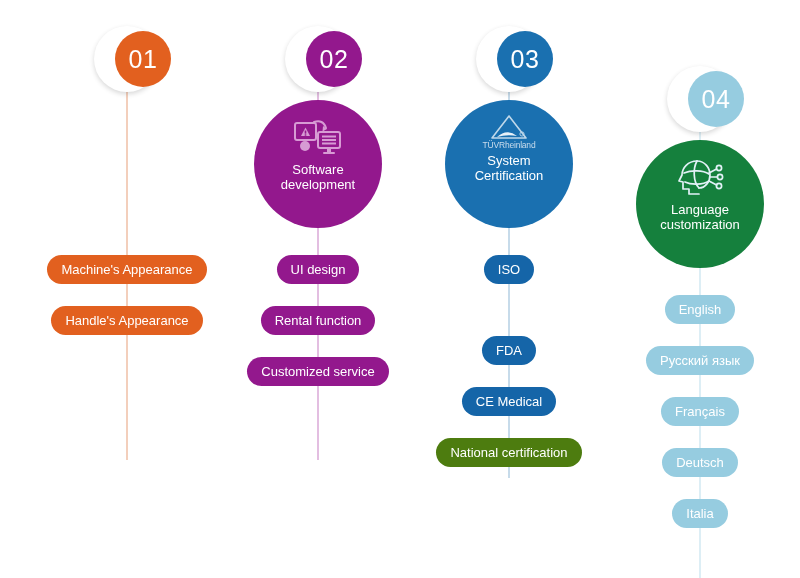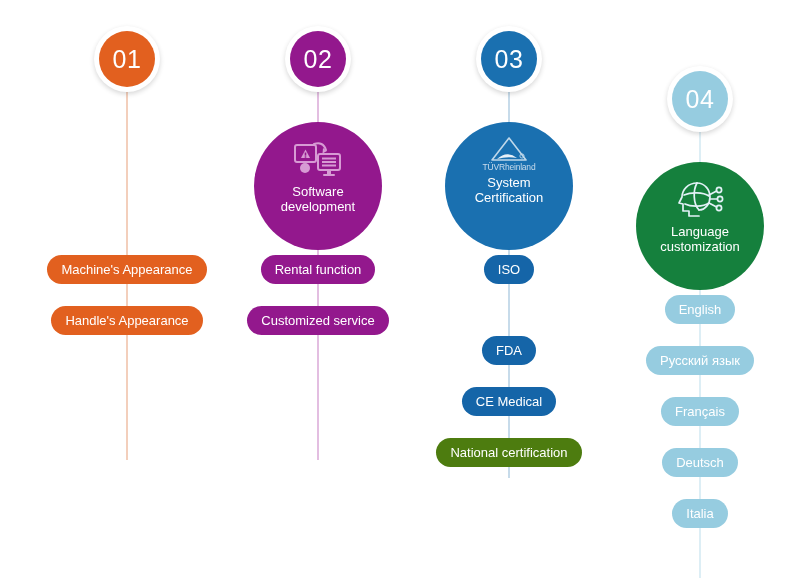--- a/index.html
+++ b/index.html
@@ -47,39 +47,39 @@
   }
   .badge-ring {
     position: absolute;
     inset: 0;
     border-radius: 50%;
     background: #ffffff;
     box-shadow: 0 2px 5px rgba(0,0,0,0.16);
   }
   .badge {
     position: absolute;
-    left: 5px;
+    left: 21px;
     top: 5px;
     width: 56px;
     height: 56px;
     border-radius: 50%;
     display: flex;
     align-items: center;
     justify-content: center;
     color: #ffffff;
     font-size: 25px;
     letter-spacing: 0.5px;
     font-weight: 400;
   }
   
   .main-circle {
     position: absolute;
     left: 50%;
     transform: translateX(-50%);
-    top: 122px;
+    top: 100px;
     width: 128px;
     height: 128px;
     border-radius: 50%;
     z-index: 2;
     display: flex;
     flex-direction: column;
     align-items: center;
     justify-content: flex-start;
     padding-top: 14px;
     box-sizing: border-box;
@@ -179,20 +179,21 @@
           </g>
         </svg>
       </div>
       <div class="circle-label">
         <span>Software</span><br>
         <span>development</span>
       </div>
     </div>
 
     <div class="pills">
+      <div class="pill" style="background:#93188D;">UI design</div>
       <div class="pill" style="background:#93188D;">Rental function</div>
       <div class="pill" style="background:#93188D;">Customized service</div>
     </div>
   </div>
 
   <div class="column" id="col-2">
     <div class="connector" style="background:#8FB8D6; height:418px;"></div>
 
     <div class="badge-wrap">
       <div class="badge-ring"></div>

